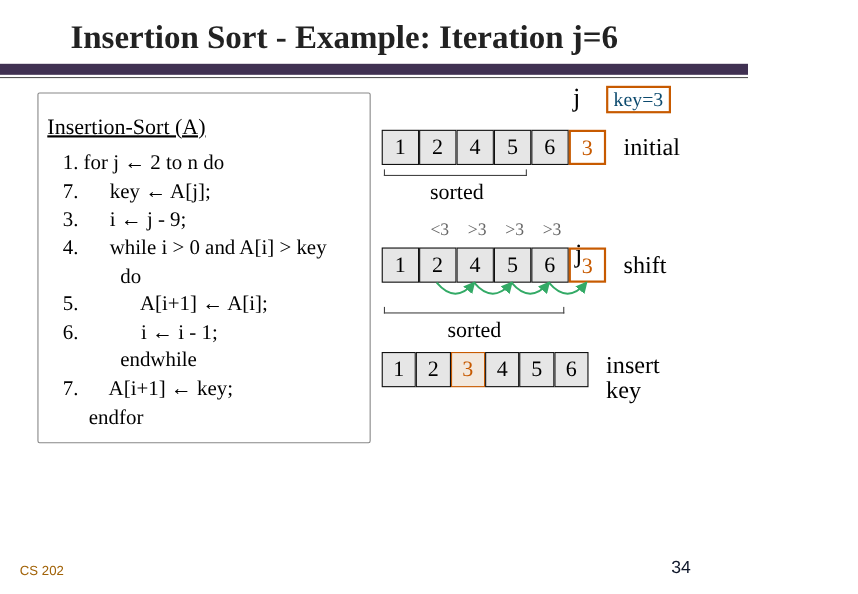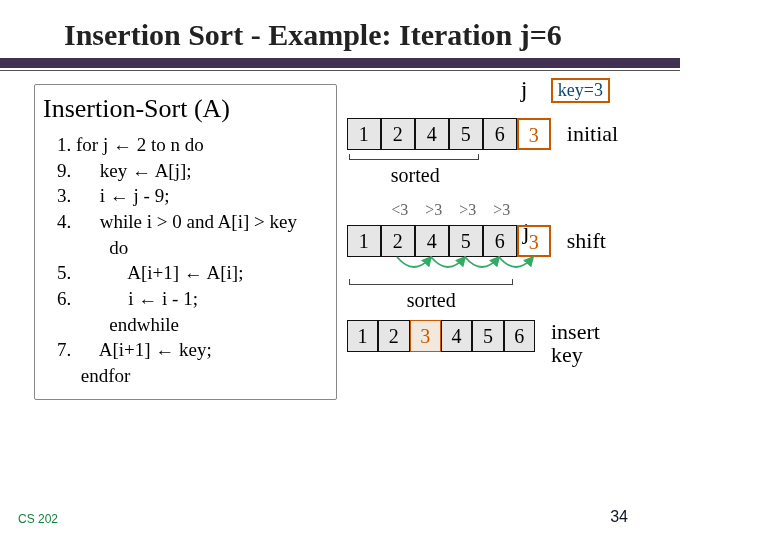--- a/index.html
+++ b/index.html
@@ -46,22 +46,23 @@
   }
   .left {
     width: 370px;
     border: 1px solid #888;
     border-radius: 2px;
     padding: 4px 8px 10px 8px;
     font-size: 19px;
     line-height: 1.35;
   }
   .algo-head {
-    font-size: 26px;
-    margin: 2px 0 6px 0;
+    text-decoration: underline;
+    font-size: 20px;
+    margin: 14px 0 6px 0;
   }
   .code {
     padding-left: 14px;
   }
   .code div { white-space: pre; }
   .right {
     width: 350px;
     font-size: 18px;
     position: relative;
   }
@@ -110,21 +111,21 @@
     width: 34px;
     text-align: center;
     font-size: 16px;
     color: #666;
   }
   .footer-left {
     position: absolute;
     left: 18px;
     bottom: 14px;
     font-size: 12px;
-    color: #15803d;
+    color: #a16207;
     font-family: Arial, sans-serif;
   }
   .footer-right {
     position: absolute;
     right: 24px;
     bottom: 14px;
     font-size: 16px;
     color: #0f172a;
     font-family: Arial, sans-serif;
   }
@@ -148,21 +149,21 @@
 
   <h1 class="title">Insertion Sort - Example: Iteration j=6</h1>
   <div class="title-rule"></div>
 
   <div class="body">
 
     <div class="left">
       <div class="algo-head">Insertion-Sort (A)</div>
       <div class="code">
         <div>1. for j ← 2 to n do</div>
-        <div>9.      key ← A[j];</div>
+        <div>7.      key ← A[j];</div>
         <div>3.      i ← j - 9;</div>
         <div>4.      while i &gt; 0 and A[i] &gt; key</div>
         <div>           do</div>
         <div>5.            A[i+1] ← A[i];</div>
         <div>6.            i ← i - 1;</div>
         <div>           endwhile</div>
         <div>7.      A[i+1] ← key;</div>
         <div>     endfor</div>
       </div>
     </div>

